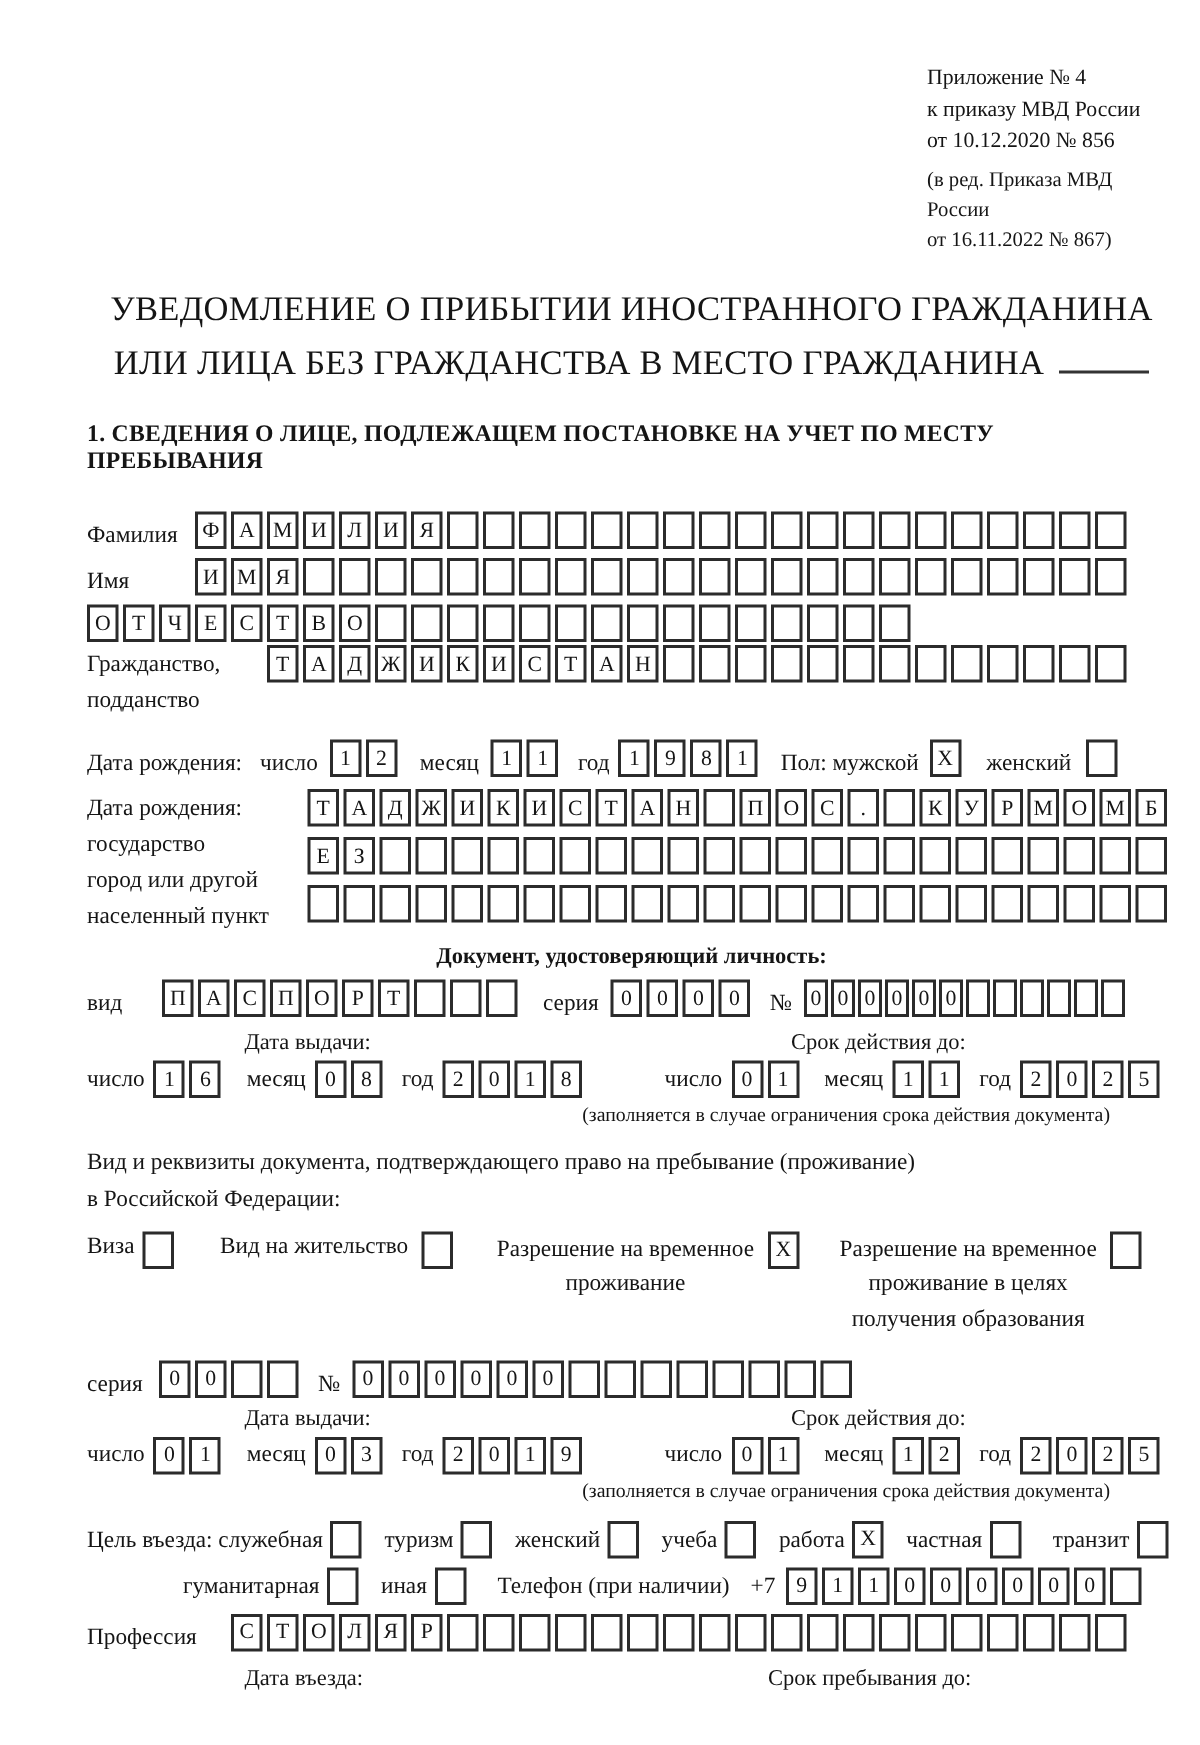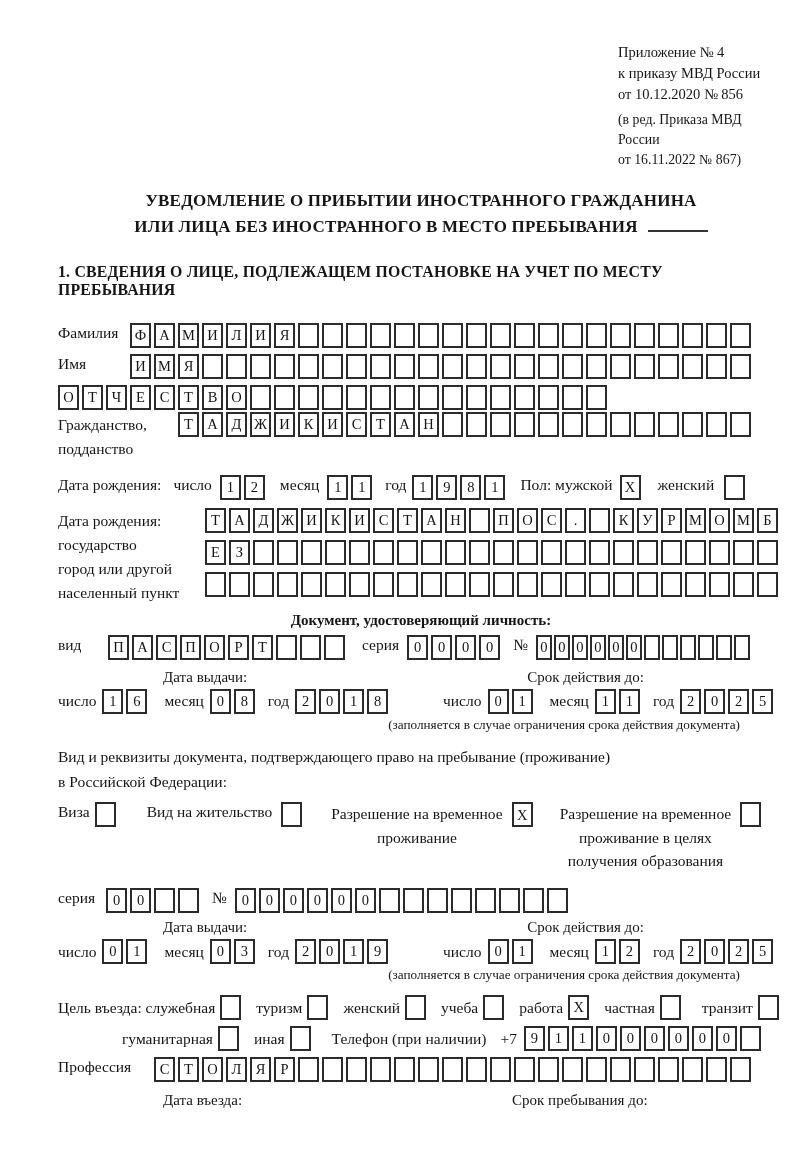--- a/index.html
+++ b/index.html
@@ -10,25 +10,25 @@
     padding:42px 16px 20px 58px;
     background:#fff;
     color:#151515;
     font-family:"Liberation Serif","DejaVu Serif",serif;
     font-size:15.5px;
     overflow:hidden;
   }
   .top-right{margin-left:560px;font-size:14.5px;line-height:1.45;}
   .top-right .rev{margin-top:5px;font-size:13.8px;}
   .forma{margin-top:12px;padding-right:38px;text-align:right;font-weight:bold;font-size:16px;letter-spacing:.5px;}
-  .title{margin-top:18px;text-align:center;font-weight:bold;font-size:17px;line-height:1.55;letter-spacing:.2px;}
+  .title{margin-top:18px;text-align:center;font-weight:normal;font-size:23px;line-height:1.55;letter-spacing:.2px;}
   .blank-line{display:inline-block;width:60px;height:3px;border-bottom:2px solid #333;margin-left:10px;}
   .section{margin-top:22px;font-weight:bold;font-size:15.8px;letter-spacing:.2px;}
 
-  .frow{display:flex;align-items:flex-start;margin-top:6px;}
+  .frow{display:flex;align-items:flex-end;margin-top:6px;}
   .frow.start{align-items:flex-start;}
   .flabel{flex:none;padding-top:1px;}
   .stack div{line-height:1.55;}
 
   .boxes{display:flex;flex:none;align-items:center;}
   .cell{
     flex:none;width:17px;height:21px;margin-right:3px;
     border:2px solid #2b2b2b;background:#fff;
     display:flex;align-items:center;justify-content:center;
     font-size:14.5px;line-height:1;
@@ -67,21 +67,21 @@
     <div class="rev">
       <div>(в ред. Приказа МВД России</div>
       <div>от 16.11.2022 № 867)</div>
     </div>
   </div>
 
 
   <div class="title">
     <div>УВЕДОМЛЕНИЕ О ПРИБЫТИИ ИНОСТРАННОГО ГРАЖДАНИНА</div>
     <div>
-      <span>ИЛИ ЛИЦА БЕЗ ИНОСТРАННОГО В МЕСТО ПРЕБЫВАНИЯ</span><span class="blank-line"></span>
+      <span>ИЛИ ЛИЦА БЕЗ ГРАЖДАНСТВА В МЕСТО ГРАЖДАНИНА</span><span class="blank-line"></span>
     </div>
   </div>
 
   <div class="section">1. СВЕДЕНИЯ О ЛИЦЕ, ПОДЛЕЖАЩЕМ ПОСТАНОВКЕ НА УЧЕТ ПО МЕСТУ ПРЕБЫВАНИЯ</div>
 
   <div class="frow" style="margin-top:24px;">
     <span class="flabel" style="width:72px;">Фамилия</span>
     <span class="boxes">
         <span class="cell">Ф</span>
         <span class="cell">А</span>

